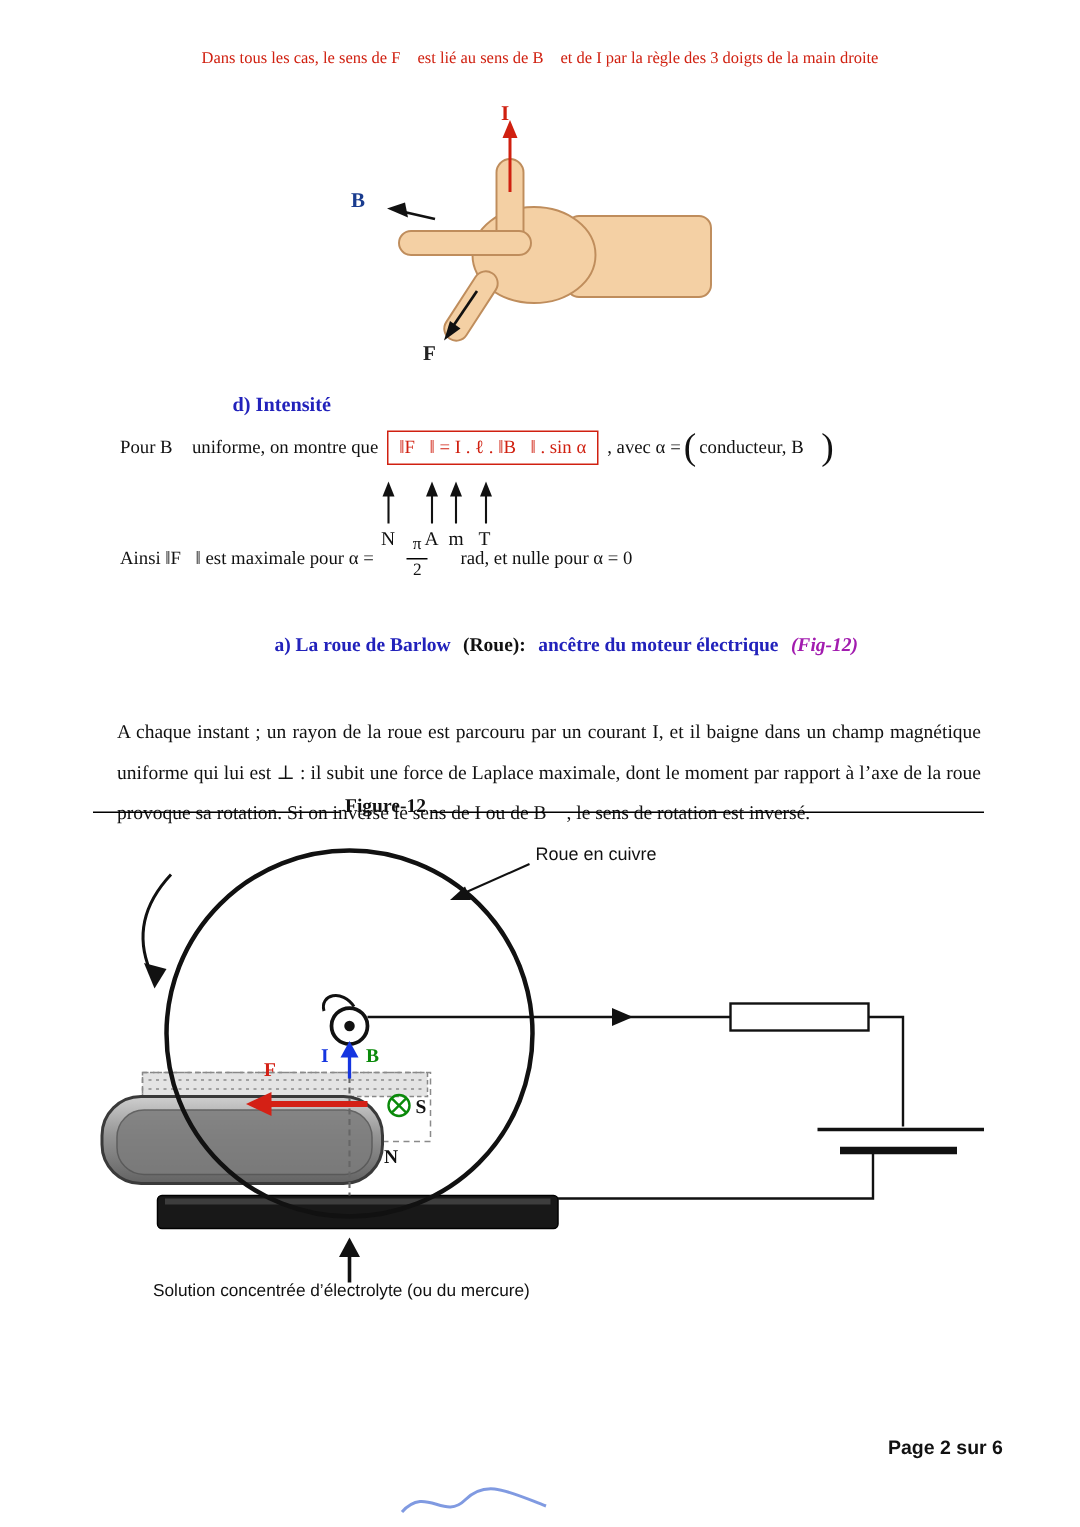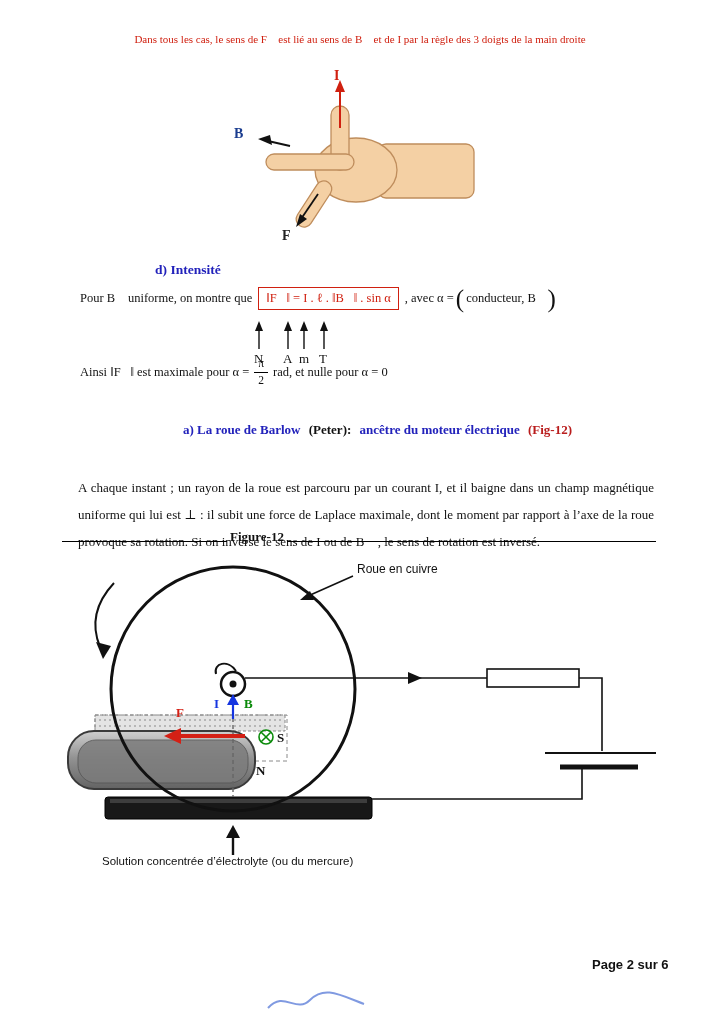--- a/index.html
+++ b/index.html
@@ -29,35 +29,35 @@
   .fbox {
     color:#d02010; border:1.5px solid #d02010; padding:3px 7px; margin:0 6px;
   }
   .bigp { font-size:25px; font-weight:400; line-height:1; margin:0 2px; }
   .angle { font-size:12.5px; }
   .unit-arrows { position:absolute; left:247px; top:316px; }
   .uT { font:13px "Liberation Serif",serif; fill:#111; }
 
   .ainsi {
     position:absolute; left:80px; top:358px; display:flex; align-items:center;
-    font-size:12.5px; gap:5px;
+    font-size:12.5px; gap:22px;
   }
   .frac { display:inline-flex; flex-direction:column; align-items:center; line-height:1; font-size:11.5px; }
   .frac .num { padding:0 4px 2px; border-bottom:1.2px solid #000; }
   .frac .den { padding:2px 4px 0; }
 
   .green-heading {
     position:absolute; left:60px; top:399px; width:640px; text-align:center;
     font-size:14.5px; font-weight:bold; color:#0e8c0e;
   }
   .sub-a { position:absolute; left:60px; top:422px; width:640px; text-align:center; font-size:13px; font-weight:bold; }
   .sub-a span { margin-right:5px; }
   .sub-blue { color:#2222bb; }
   .sub-black { color:#111; }
-  .sub-red { color:#b91c1c; }
+  .sub-red { color:#a21caf;font-style:italic; }
 
   .para {
     position:absolute; left:78px; top:443px; width:576px;
     font-size:13px; line-height:27px; text-align:justify;margin-top:31px;
   }
 
   .fig-label-row {
     position:absolute; left:62px; top:527px; width:594px; height:18px;
     display:flex; align-items:flex-end;
   }
@@ -149,21 +149,21 @@
     <span class="frac">
       <span class="num">π</span>
       <span class="den">2</span>
     </span>
     <span>rad, et nulle pour α = 0</span>
   </div>
 
 
   <div class="sub-a">
     <span class="sub-blue">a)  La roue de Barlow</span>
-    <span class="sub-black">(Peter):</span>
+    <span class="sub-black">(Roue):</span>
     <span class="sub-blue">ancêtre du moteur électrique</span>
     <span class="sub-red">(Fig-12)</span>
   </div>
 
   <div class="para">A chaque instant ; un rayon de la roue est parcouru par un courant I, et il baigne dans un champ magnétique uniforme qui lui est ⊥ : il subit une force de Laplace maximale, dont le moment par rapport à l’axe de la roue provoque sa rotation. Si on inverse le sens de I ou de B⃗ , le sens de rotation est inversé.</div>
 
   <div class="fig-label-row">
     <div class="rule first"></div>
     <span class="fig-label">Figure-12</span>
     <div class="rule"></div>

